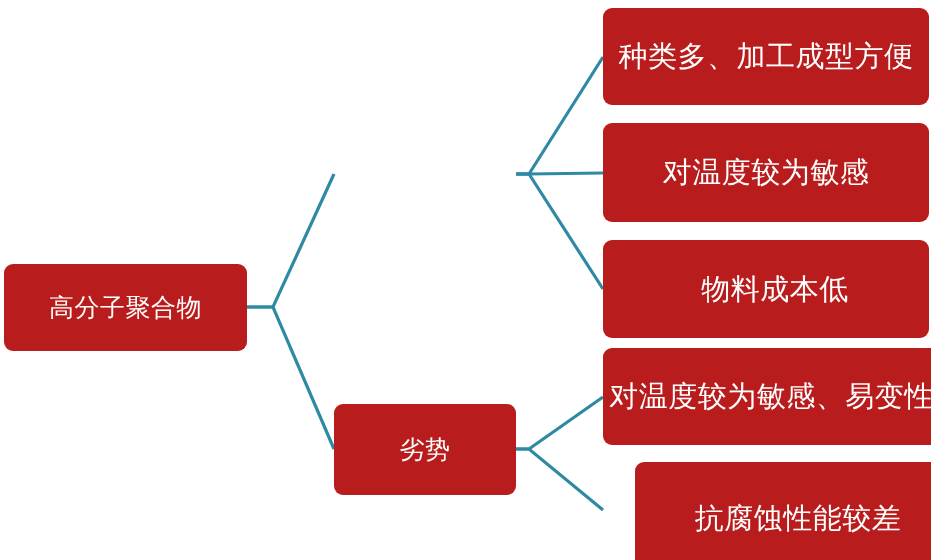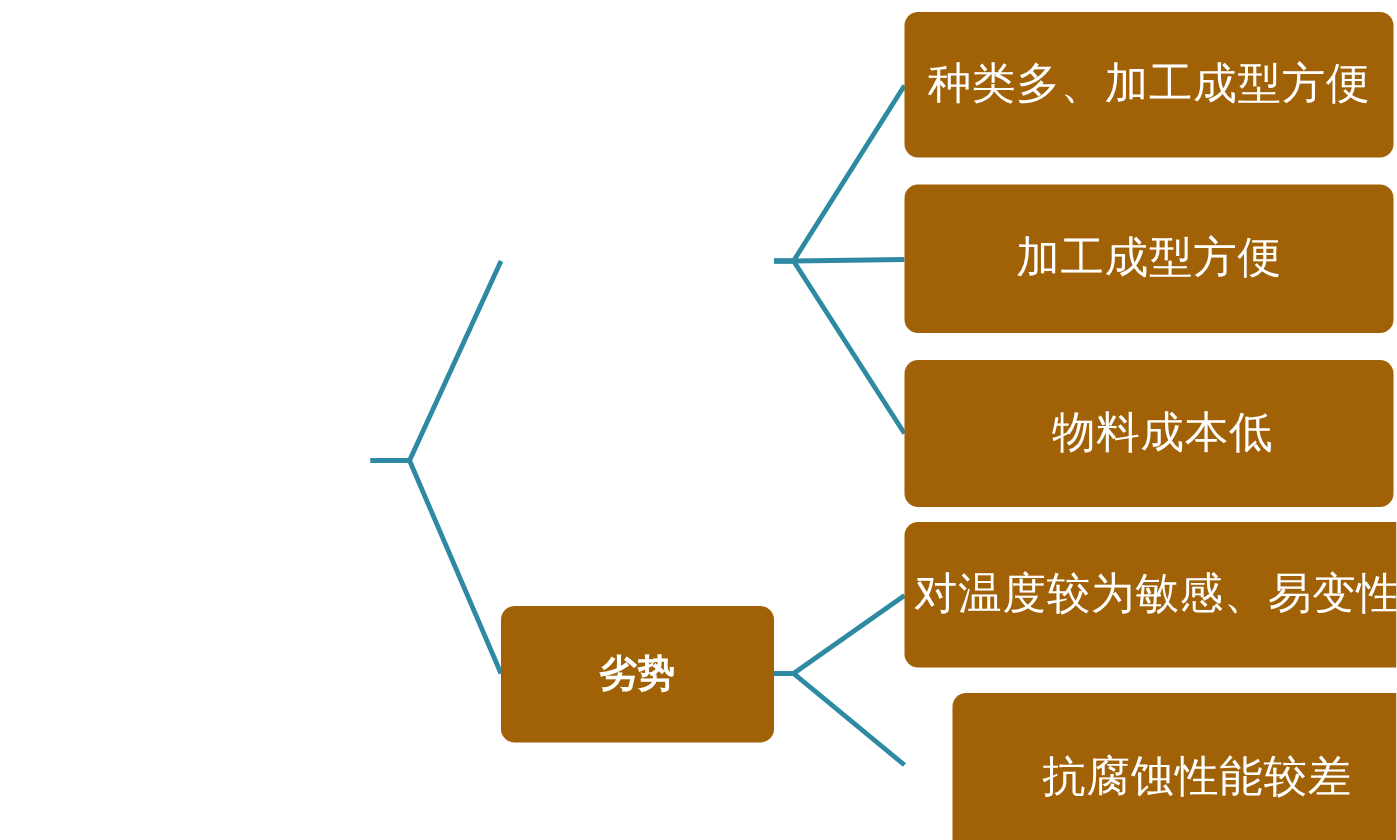--- a/index.html
+++ b/index.html
@@ -20,21 +20,21 @@
   #edges {
     position: absolute;
     left: 0;
     top: 0;
     width: 931px;
     height: 560px;
   }
   .node {
     position: absolute;
     box-sizing: border-box;
-    background: #a16207;
+    background: #b91c1c;
     border-radius: 9px;
     color: #ffffff;
     display: flex;
     align-items: center;
     justify-content: center;
     text-align: center;
     line-height: 1.18;
     letter-spacing: 0.5px;
     z-index: 2;
     padding: 2px 6px;
@@ -59,21 +59,20 @@
     width: 182px;
     height: 90px;
     font-size: 25px;
   }
   #node-branch-1 {
     left: 334px;
     top: 404px;
     width: 182px;
     height: 91px;
     font-size: 25px;
-    font-weight: bold;
   }
   
   #node-leaf-0 {
     left: 603px;
     top: 8px;
     width: 326px;
     height: 97px;
     font-size: 29px;
   }
   #node-leaf-1 {
@@ -125,32 +124,35 @@
       <path d="M 516 174 L 529 174 L 603 173"></path>
       <path d="M 516 174 L 529 174 L 603 289"></path>
     </g>
 
     <g fill="none" stroke="#2E8AA3" stroke-width="3.2" stroke-linecap="butt">
       <path d="M 516 449 L 529 449 L 603 397"></path>
       <path d="M 516 449 L 529 449 L 603 510"></path>
     </g>
   </svg>
 
+  <div class="node" id="node-root">
+    <span class="node-label">高分子聚合物</span>
+  </div>
 
 
   <div class="node" id="node-branch-1">
     <span class="node-label">劣势</span>
   </div>
 
   <div class="node" id="node-leaf-0">
     <span class="node-label">种类多、加工成型方便</span>
   </div>
 
   <div class="node" id="node-leaf-1">
-    <span class="node-label">加工成型方便</span>
+    <span class="node-label">对温度较为敏感</span>
   </div>
 
   <div class="node" id="node-leaf-2">
     <span class="node-label">物料成本低</span>
   </div>
 
   <div class="node" id="node-leaf-3">
     <span class="node-label">对温度较为敏感、易变性</span>
   </div>
 

